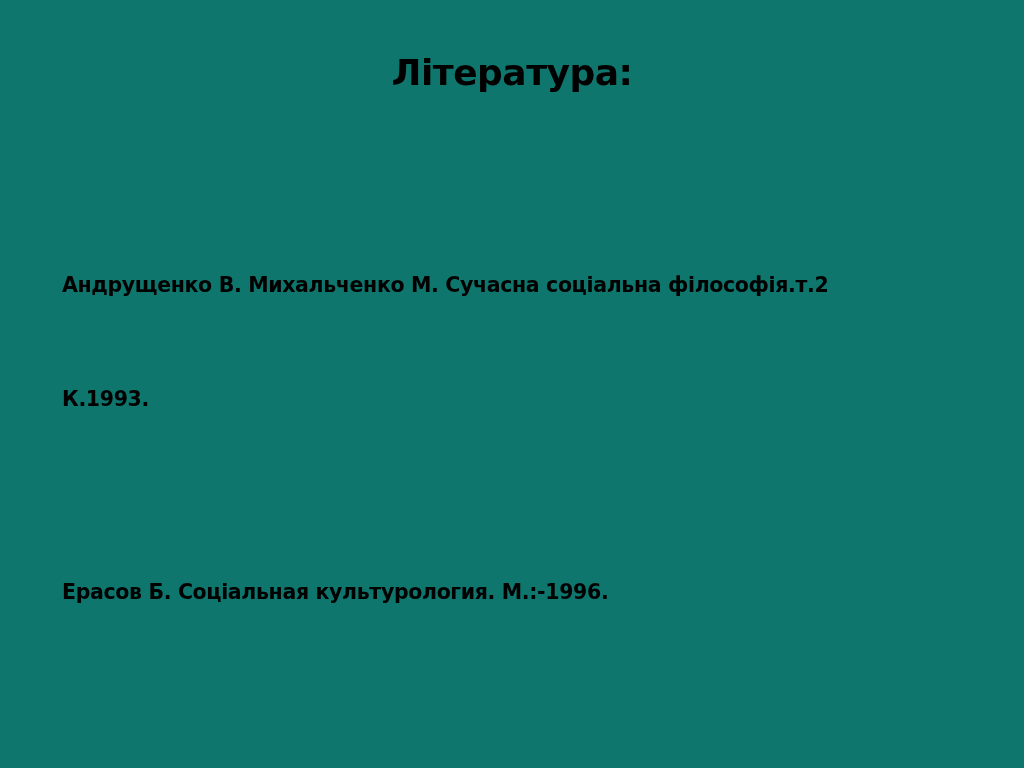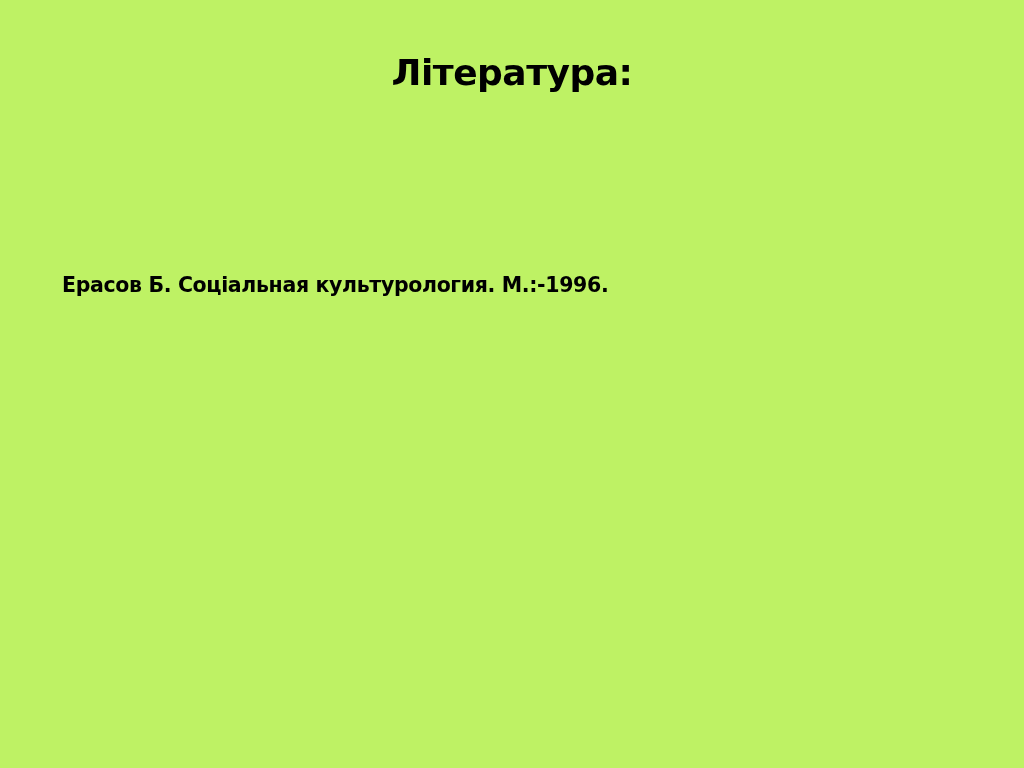--- a/index.html
+++ b/index.html
@@ -7,21 +7,21 @@
       padding: 0;
       width: 1024px;
       height: 768px;
       background: #ffffff;
       overflow: hidden;
     }
     .slide {
       position: relative;
       width: 1024px;
       height: 768px;
-      background: #bef264;
+      background: #0f766e;
       color: #000000;
       font-family: "DejaVu Sans", sans-serif;
     }
     .title {
       position: absolute;
       left: 0;
       top: 46px;
       width: 1024px;
       text-align: center;
       font-family: "DejaVu Sans", sans-serif;
@@ -54,17 +54,21 @@
     }
   </style>
 </head>
 <body>
 
 <div class="slide">
   <div class="title">Література:</div>
 
   <ul class="list">
     <li class="item">
+      <span class="line">Андрущенко В. Михальченко М. Сучасна соціальна філософія.т.2</span>
+      <span class="line">К.1993.</span>
+    </li>
+    <li class="item">
       <span class="line">Ерасов Б. Соціальная культурология. М.:-1996.</span>
     </li>
 
   </ul>
 </div>
 
 </body></html>

